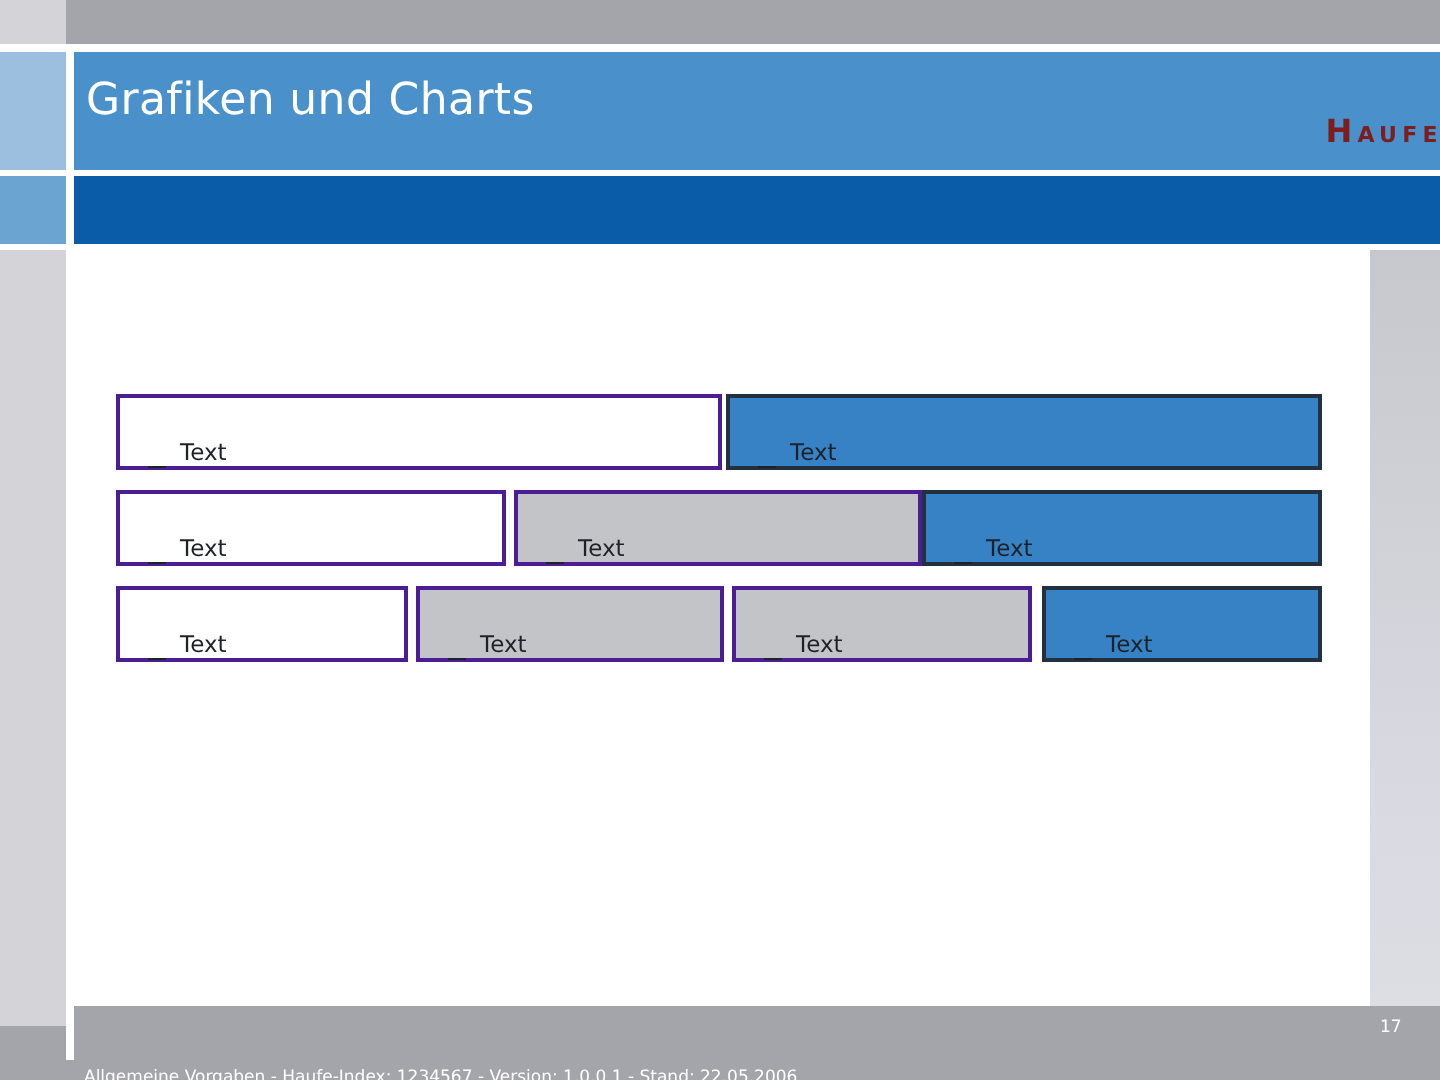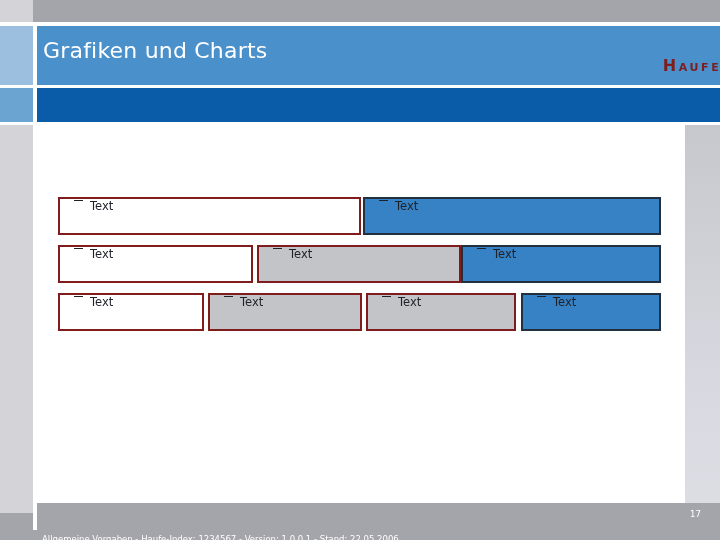--- a/index.html
+++ b/index.html
@@ -125,23 +125,23 @@
     position: absolute;
     left: 33px; top: 125px;
     width: 652px; height: 388px;
     background: #ffffff;
   }
 
   
   .box {
     position: absolute;
     box-sizing: border-box;
-    border: 2px solid #7f1d1d;
+    border: 2px solid #4c1d95;
     display: flex;
-    align-items: flex-start;
+    align-items: flex-end;
     font-size: 11.5px;
     color: #1d2128;
     white-space: nowrap;
   }
   .box .dash {
     display: inline-block;
     width: 9px;
     margin-left: 14px;
     margin-right: 7px;
     border-top: 1px solid #1d2128;

